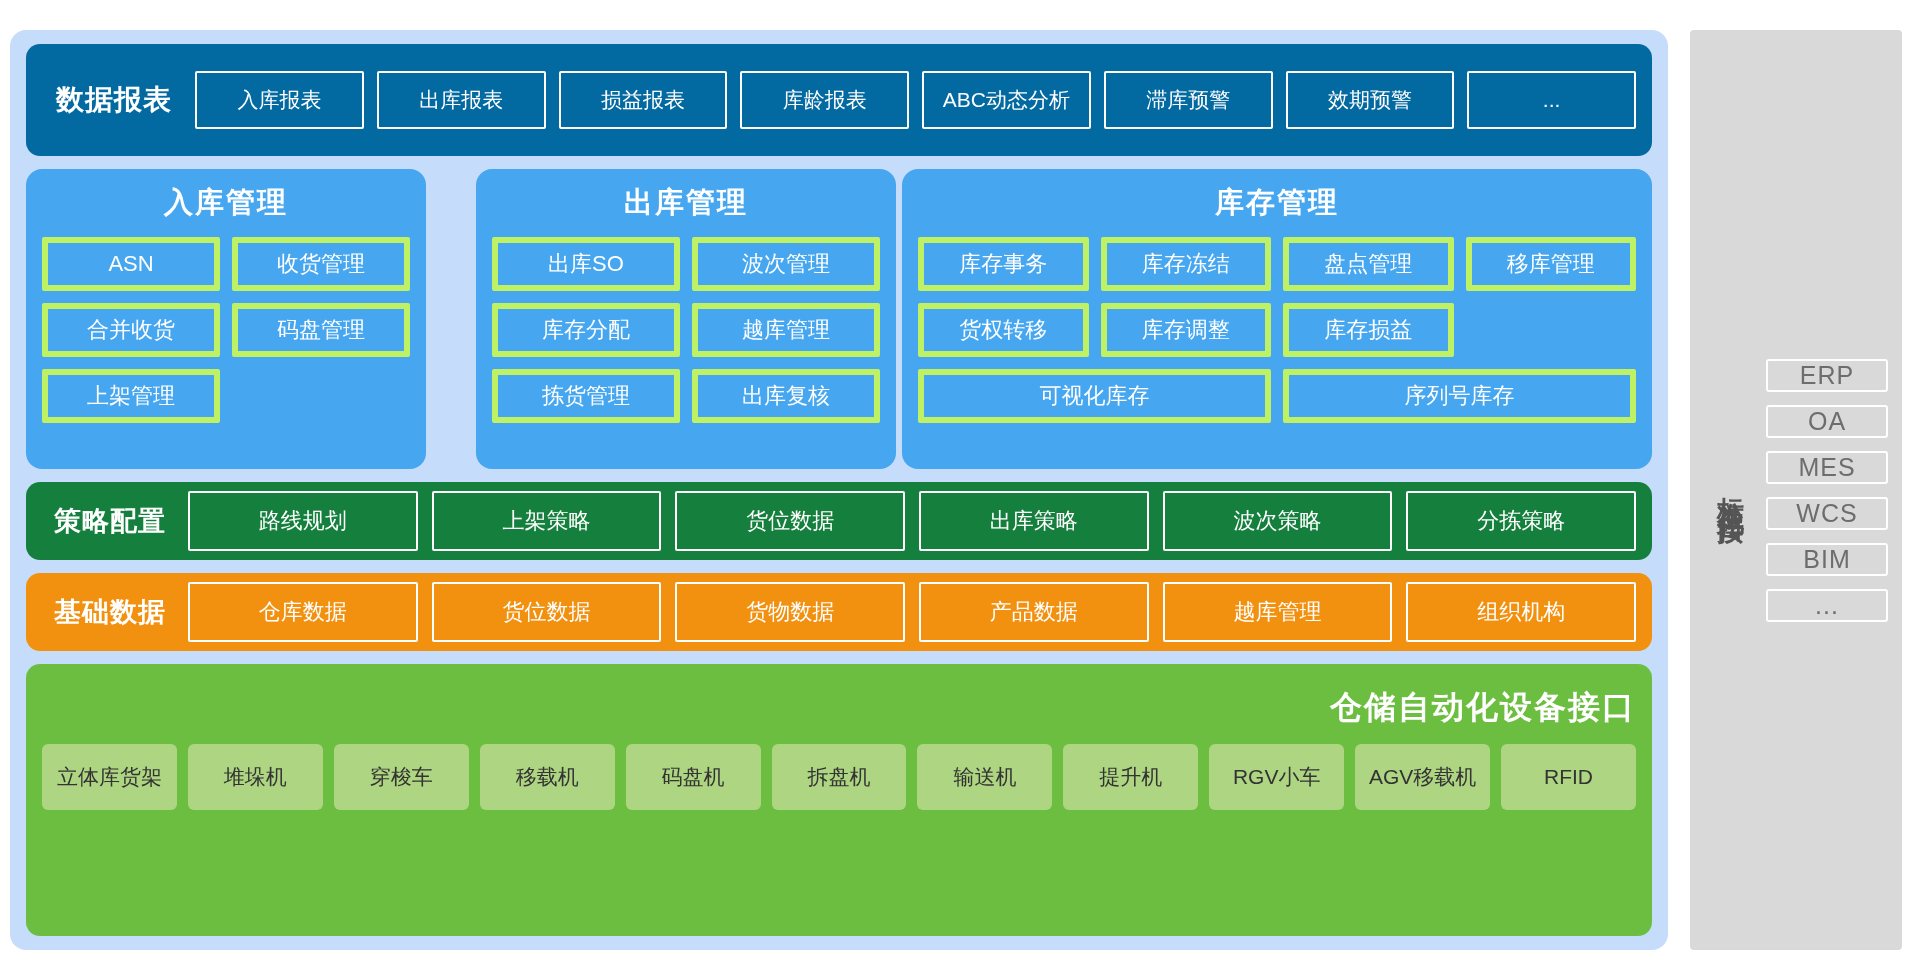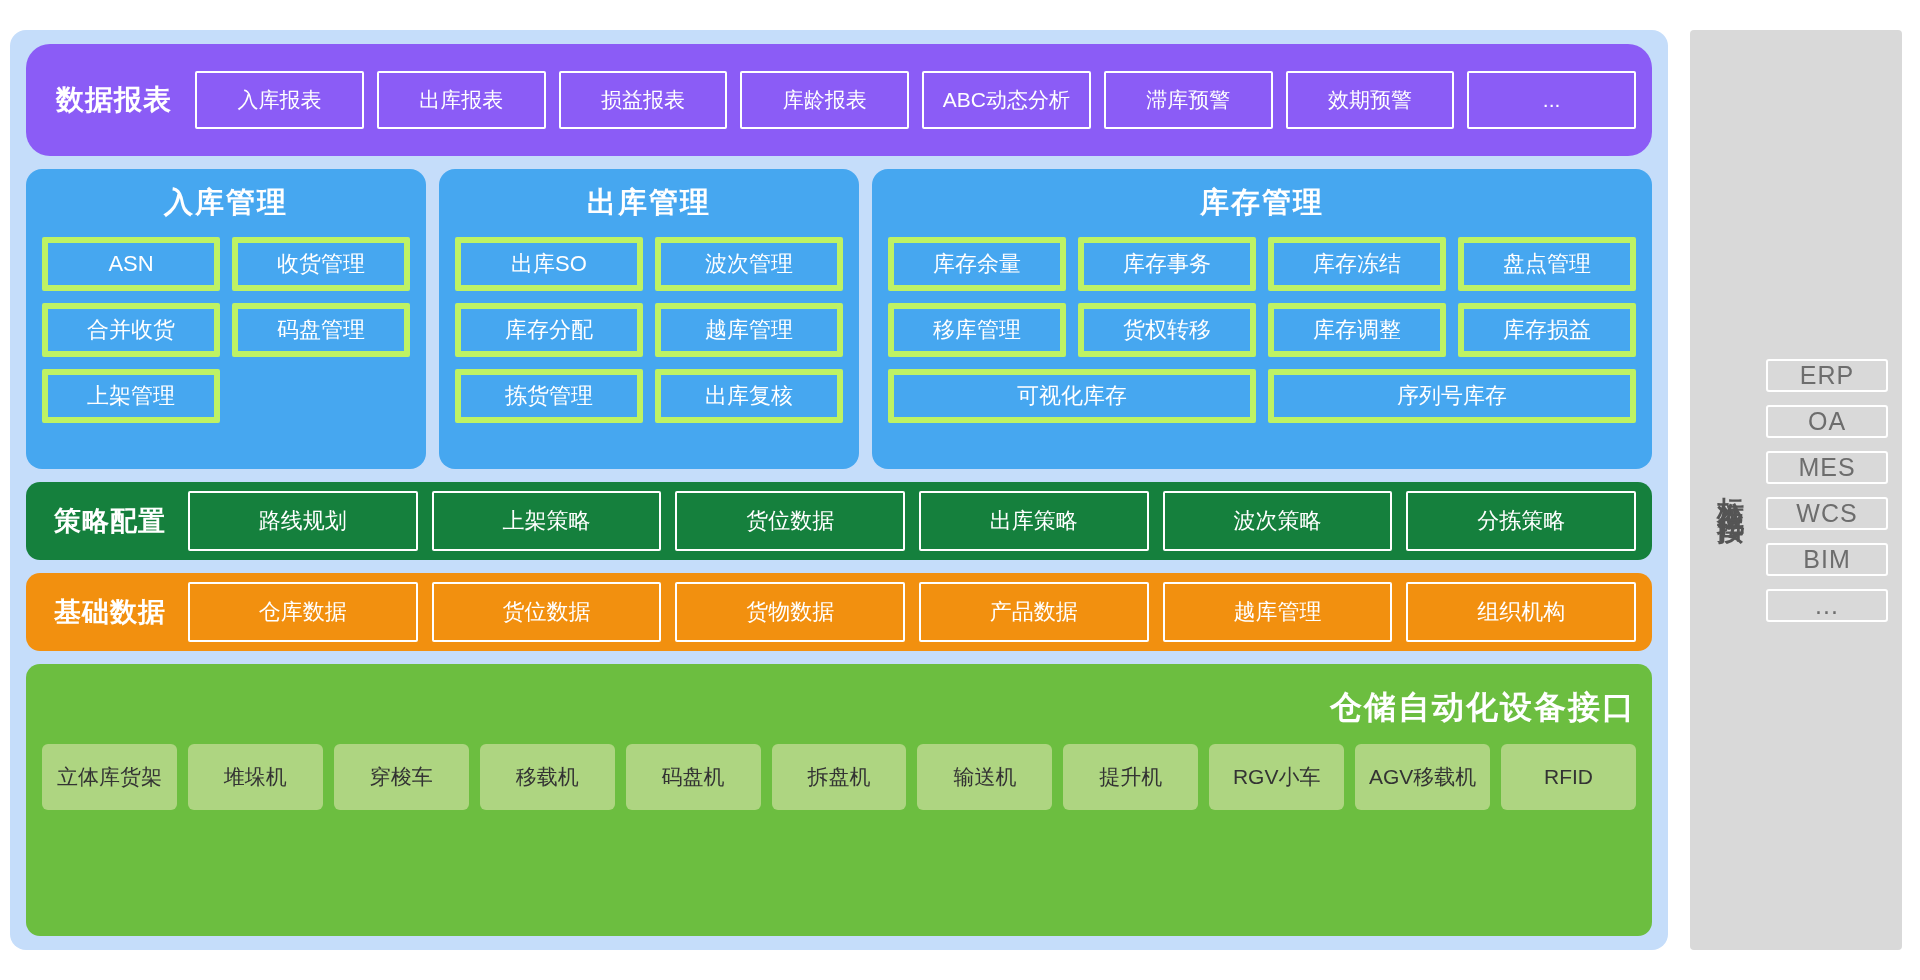--- a/index.html
+++ b/index.html
@@ -23,21 +23,21 @@
     background: #c5ddfa;
     border-radius: 16px;
     padding: 14px 16px;
     display: flex;
     flex-direction: column;
     gap: 13px;
   }
 
   
   .band { border-radius: 14px; }
-  .band-blue   { background: #8b5cf6; border-radius: 24px; }
+  .band-blue   { background: #0369a1; }
   .band-peach  { background: #15803d; }
   .band-orange { background: #f2900f; }
   .band-green  { background: #6cbe40; }
 
   
   .reports-row {
     display: flex;
     align-items: center;
     padding: 13px 16px;
     gap: 13px;
@@ -61,32 +61,32 @@
     justify-content: center;
     white-space: nowrap;
     flex: 1 1 0;
     height: 58px;
     border-radius: 2px;
   }
 
   
   .mgmt-row {
     display: flex;
-    gap: 13px;
+    gap: 6px;
     height: 300px;
   }
   .mgmt-card {
     background: #46a7f0;
     border-radius: 16px;
     padding: 14px 16px 16px 16px;
     display: flex;
     flex-direction: column;
   }
   .mgmt-card.inbound  { flex: 0 0 400px; }
-  .mgmt-card.outbound { flex: 0 0 420px; }
+  .mgmt-card.outbound { flex: 0 0 420px; margin-left: 44px; }
   .mgmt-card.stock    { flex: 1 1 auto; }
   .card-title {
     color: #ffffff;
     font-weight: bold;
     font-size: 29px;
     text-align: center;
     letter-spacing: 2px;
     margin-bottom: 14px;
   }
   .card-grid {
@@ -259,21 +259,20 @@
           <div class="cell">库存分配</div>
           <div class="cell">越库管理</div>
           <div class="cell">拣货管理</div>
           <div class="cell">出库复核</div>
         </div>
       </div>
 
       <div class="mgmt-card stock">
         <div class="card-title">库存管理</div>
         <div class="card-grid grid-4">
-          <div class="cell">库存余量</div>
           <div class="cell">库存事务</div>
           <div class="cell">库存冻结</div>
           <div class="cell">盘点管理</div>
           <div class="cell">移库管理</div>
           <div class="cell">货权转移</div>
           <div class="cell">库存调整</div>
           <div class="cell">库存损益</div>
           <div class="cell span2">可视化库存</div>
           <div class="cell span2">序列号库存</div>
         </div>

